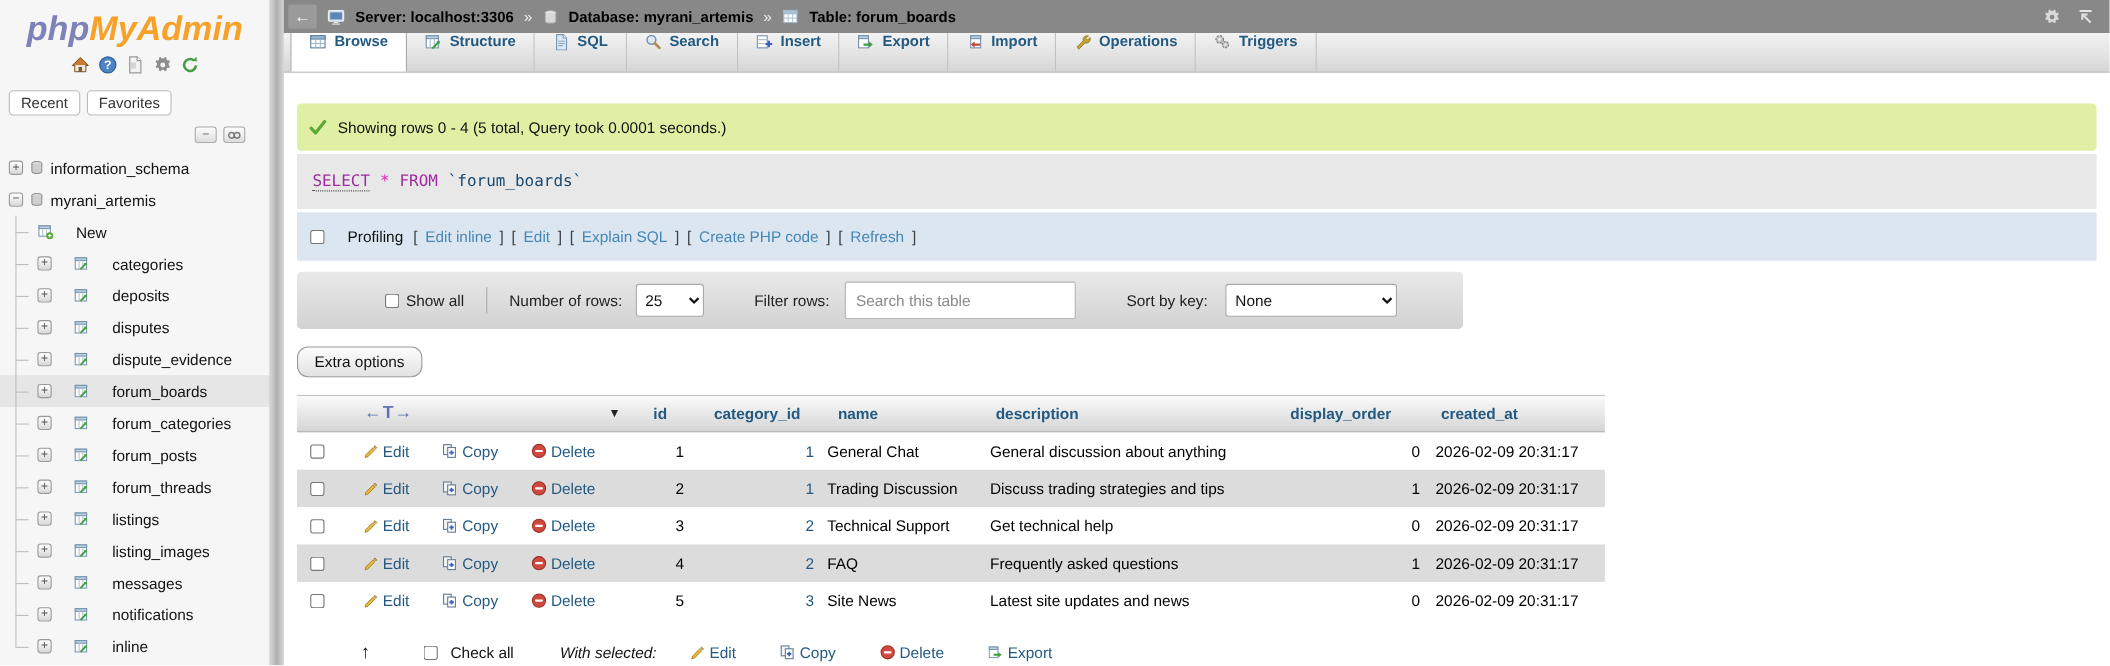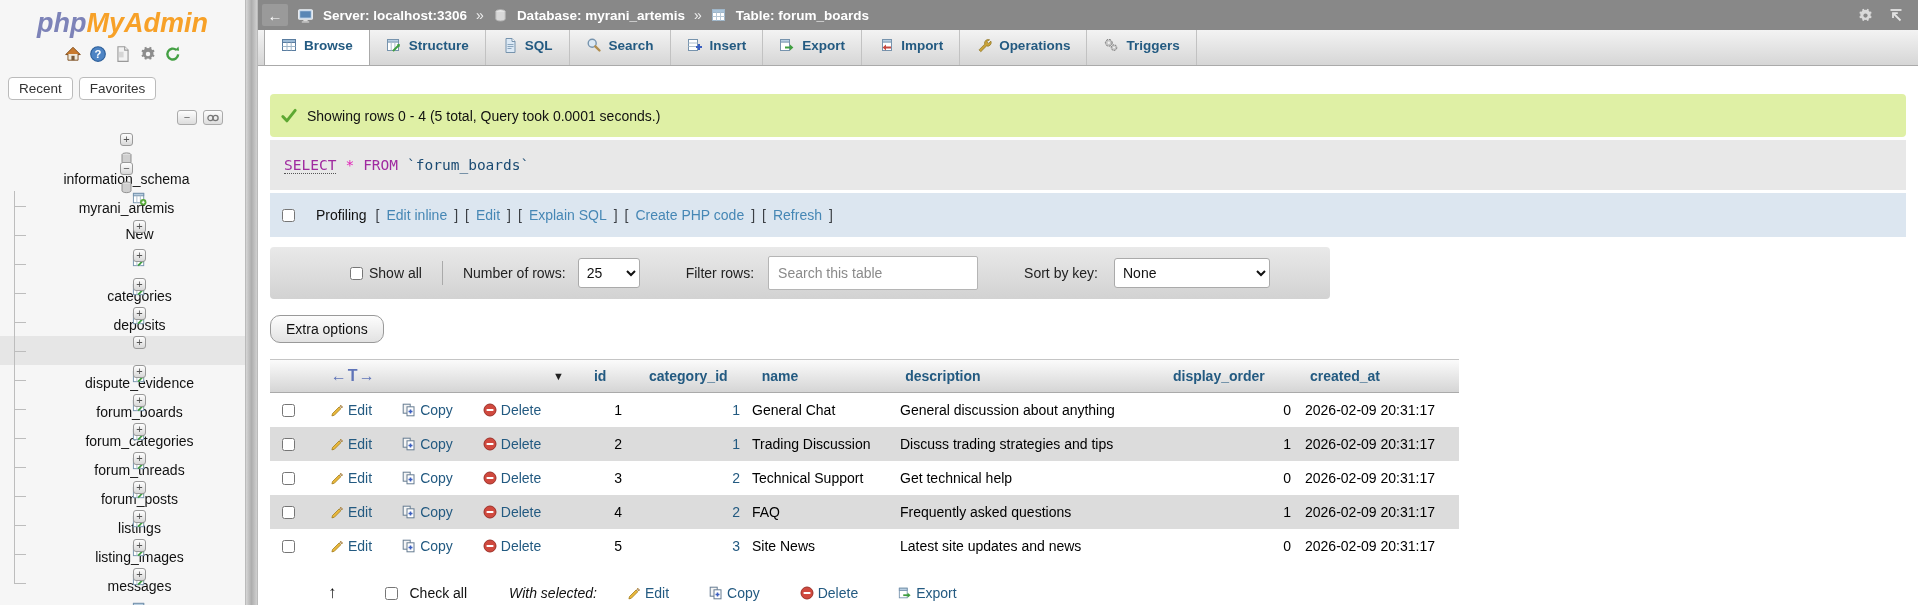--- a/index.html
+++ b/index.html
@@ -4,36 +4,36 @@
 <style>
   * { box-sizing: border-box; margin: 0; padding: 0; }
   html,body { background:#fff; }
   body { font-family:"Liberation Sans", sans-serif; }
   .app { position:relative; width:1918px; height:605px; overflow:hidden; background:#fff; }
 
   
   .sidebar { position:absolute; left:0; top:0; width:245px; height:605px;
              background:#f6f6f6; }
   .logo { text-align:center; padding-top:8px; font-style:italic; font-weight:bold;
-          font-size:27px; letter-spacing:0; }
+          font-size:31px; letter-spacing:0; }
   .logo .lphp { color:#7d83b8; }
   .logo .lmy  { color:#f7a128; }
   .side-icons { display:flex; justify-content:center; gap:7px; margin-top:6px; }
   .side-icons .ibtn { width:18px; height:18px; display:inline-flex; }
   .side-tabs { display:flex; gap:6px; margin:14px 0 0 8px; }
   .side-tab { background:#fff; border:1px solid #bbb; border-radius:4px;
               padding:3px 10px; font-size:13.5px; color:#333; cursor:pointer;text-align:right; }
   .panel-btns { display:flex; gap:6px; justify-content:flex-end; margin:10px 22px 0 0; }
   .pbtn { width:20px; height:15px; border:1px solid #aaa; border-radius:3px;
           background:linear-gradient(#fdfdfd,#ddd); display:flex; align-items:center;
           justify-content:center; font-size:11px; color:#666; line-height:1; }
   .pbtn.minus::before { content:"\2212"; }
 
   .tree { margin-top:8px; font-size:14px; color:#111; }
-  .trow { display:flex; align-items:center; height:29px; gap:5px; position:relative;flex-direction:column; }
+  .trow { display:flex; align-items:center; height:29px; gap:5px; position:relative; }
   .trow .lbl { white-space:nowrap; }
   .trow.selected { background:#e6e6e6; }
   .expander { width:13px; height:13px; border:1px solid #999; border-radius:3px;
               background:linear-gradient(#fefefe,#d8d8d8); color:#555;
               font-size:11px; line-height:11px; text-align:center; flex:0 0 13px; }
   .expander.plus::before  { content:"+"; }
   .expander.minus::before { content:"\2212"; }
   .t-root { padding-left:8px; }
   .t-child { padding-left:34px;gap:20px; }
   .t-child::before { content:""; position:absolute; left:14px; top:0; bottom:0;
@@ -49,28 +49,28 @@
               border-left:1px solid #bbb; border-right:1px solid #bbb; }
 
   
   .main { position:absolute; left:258px; top:0; right:0; height:605px; background:#fff; }
 
   .topbar { height:30px; background:#888; display:flex; align-items:center; gap:9px;
             color:#fff; font-size:13.5px; padding:0 14px 0 4px; }
   .hide-nav { width:26px; height:22px; background:#9a9a9a; border-radius:2px;
               display:flex; align-items:center; justify-content:center;
               color:#fff; font-size:15px; cursor:pointer; }
-  .bc-link { color:#ffffff; font-weight:bold; text-decoration:none; cursor:pointer; }
+  .bc-link { color:#000000; font-weight:bold; text-decoration:none; cursor:pointer; }
   .bc-sep { color:#eee; font-size:14px; }
   .topbar-right { margin-left:auto; display:flex; gap:14px; align-items:center; }
 
   .tabbar { height:36px; background:linear-gradient(#f3f3f3,#d6d6d6);
             border-bottom:1px solid #aaa; display:flex; align-items:stretch;
             padding-left:6px; }
-  .tab { display:flex; align-items:flex-end; gap:7px; padding:12px 16px; cursor:pointer;
+  .tab { display:flex; align-items:flex-start; gap:7px; padding:0 16px; cursor:pointer;
          font-size:13.5px; font-weight:bold; color:#235a81;
          border-right:1px solid #c2c2c2; }
   .tab.active { background:#fff; border:1px solid #aaa; border-bottom:none;
                 border-top:none; }
 
   .content { padding:0 12px; }
 
   .msgbar { margin-top:28px; height:43px; background:#dff0a5; border-radius:4px;
             display:flex; align-items:center; gap:9px; padding-left:10px;
             font-size:14px; color:#111; }
@@ -299,44 +299,44 @@
       <div class="trow t-child">
         <span class="expander plus"></span>
         <svg width="15" height="15" viewBox="0 0 16 16">
             <rect x="1.5" y="2.5" width="11" height="11" fill="#fff" stroke="#7693ad"></rect>
             <rect x="1.5" y="2.5" width="11" height="2.6" fill="#b9cfe2" stroke="#7693ad"></rect>
             <line x1="5.2" y1="5" x2="5.2" y2="13.5" stroke="#aebfcd"></line>
             <line x1="8.9" y1="5" x2="8.9" y2="13.5" stroke="#aebfcd"></line>
             <path d="M6.5 13.5 12 8" stroke="#3f9e3f" stroke-width="1.8"></path>
             <path d="M12.8 7.2l-3 .4 2.6 2.6z" fill="#3f9e3f"></path>
           </svg>
+        <span class="lbl">forum_posts</span>
+      </div>
+      <div class="trow t-child">
+        <span class="expander plus"></span>
+        <svg width="15" height="15" viewBox="0 0 16 16">
+            <rect x="1.5" y="2.5" width="11" height="11" fill="#fff" stroke="#7693ad"></rect>
+            <rect x="1.5" y="2.5" width="11" height="2.6" fill="#b9cfe2" stroke="#7693ad"></rect>
+            <line x1="5.2" y1="5" x2="5.2" y2="13.5" stroke="#aebfcd"></line>
+            <line x1="8.9" y1="5" x2="8.9" y2="13.5" stroke="#aebfcd"></line>
+            <path d="M6.5 13.5 12 8" stroke="#3f9e3f" stroke-width="1.8"></path>
+            <path d="M12.8 7.2l-3 .4 2.6 2.6z" fill="#3f9e3f"></path>
+          </svg>
         <span class="lbl">forum_threads</span>
       </div>
       <div class="trow t-child">
         <span class="expander plus"></span>
         <svg width="15" height="15" viewBox="0 0 16 16">
             <rect x="1.5" y="2.5" width="11" height="11" fill="#fff" stroke="#7693ad"></rect>
             <rect x="1.5" y="2.5" width="11" height="2.6" fill="#b9cfe2" stroke="#7693ad"></rect>
             <line x1="5.2" y1="5" x2="5.2" y2="13.5" stroke="#aebfcd"></line>
             <line x1="8.9" y1="5" x2="8.9" y2="13.5" stroke="#aebfcd"></line>
             <path d="M6.5 13.5 12 8" stroke="#3f9e3f" stroke-width="1.8"></path>
             <path d="M12.8 7.2l-3 .4 2.6 2.6z" fill="#3f9e3f"></path>
           </svg>
-        <span class="lbl">forum_posts</span>
-      </div>
-      <div class="trow t-child">
-        <span class="expander plus"></span>
-        <svg width="15" height="15" viewBox="0 0 16 16">
-            <rect x="1.5" y="2.5" width="11" height="11" fill="#fff" stroke="#7693ad"></rect>
-            <rect x="1.5" y="2.5" width="11" height="2.6" fill="#b9cfe2" stroke="#7693ad"></rect>
-            <line x1="5.2" y1="5" x2="5.2" y2="13.5" stroke="#aebfcd"></line>
-            <line x1="8.9" y1="5" x2="8.9" y2="13.5" stroke="#aebfcd"></line>
-            <path d="M6.5 13.5 12 8" stroke="#3f9e3f" stroke-width="1.8"></path>
-            <path d="M12.8 7.2l-3 .4 2.6 2.6z" fill="#3f9e3f"></path>
-          </svg>
         <span class="lbl">listings</span>
       </div>
       <div class="trow t-child">
         <span class="expander plus"></span>
         <svg width="15" height="15" viewBox="0 0 16 16">
             <rect x="1.5" y="2.5" width="11" height="11" fill="#fff" stroke="#7693ad"></rect>
             <rect x="1.5" y="2.5" width="11" height="2.6" fill="#b9cfe2" stroke="#7693ad"></rect>
             <line x1="5.2" y1="5" x2="5.2" y2="13.5" stroke="#aebfcd"></line>
             <line x1="8.9" y1="5" x2="8.9" y2="13.5" stroke="#aebfcd"></line>
             <path d="M6.5 13.5 12 8" stroke="#3f9e3f" stroke-width="1.8"></path>
@@ -371,21 +371,21 @@
       <div class="trow t-child last">
         <span class="expander plus"></span>
         <svg width="15" height="15" viewBox="0 0 16 16">
             <rect x="1.5" y="2.5" width="11" height="11" fill="#fff" stroke="#7693ad"></rect>
             <rect x="1.5" y="2.5" width="11" height="2.6" fill="#b9cfe2" stroke="#7693ad"></rect>
             <line x1="5.2" y1="5" x2="5.2" y2="13.5" stroke="#aebfcd"></line>
             <line x1="8.9" y1="5" x2="8.9" y2="13.5" stroke="#aebfcd"></line>
             <path d="M6.5 13.5 12 8" stroke="#3f9e3f" stroke-width="1.8"></path>
             <path d="M12.8 7.2l-3 .4 2.6 2.6z" fill="#3f9e3f"></path>
           </svg>
-        <span class="lbl">trading</span>
+        <span class="lbl">inline</span>
       </div>
     </div>
   </div>
 
   <div class="splitter"></div>
 
   <div class="main">
 
     <div class="topbar">
       <span class="hide-nav">←</span>

